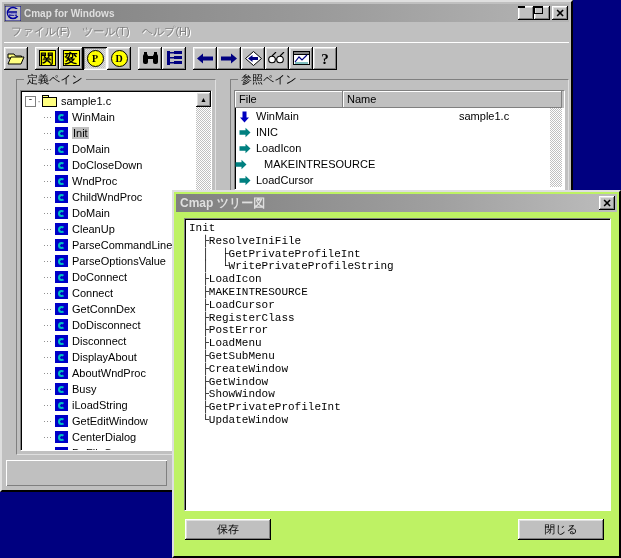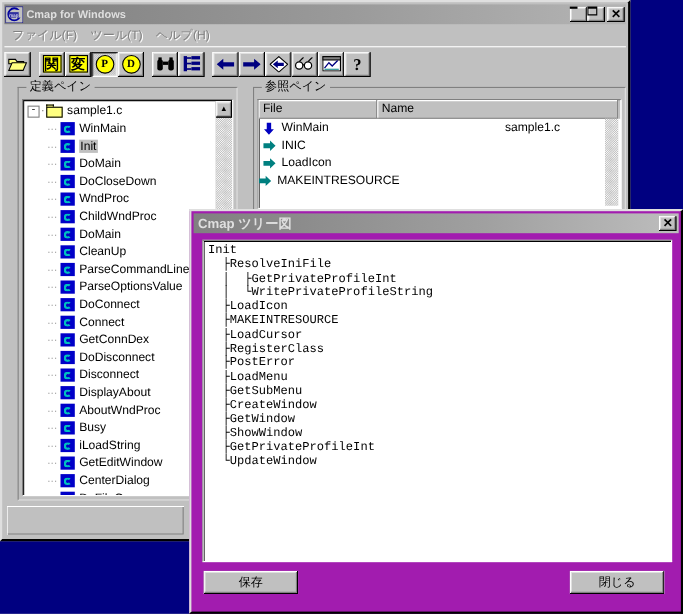--- a/index.html
+++ b/index.html
@@ -109,21 +109,21 @@
 
   
   #statusstrip{position:absolute;left:4px;bottom:4px;width:161px;height:26px;
                background:#c0c0c0;
                box-shadow:inset 1px 1px 0 #ffffff, inset -1px -1px 0 #808080;}
 
   
   #dialog{left:172px;top:190px;width:449px;height:368px;
           border-top:2px solid #dfdfdf;border-left:2px solid #dfdfdf;
           border-right:2px solid #000000;border-bottom:2px solid #000000;
-          background:#a21caf;box-sizing:border-box;}
+          background:#bef264;box-sizing:border-box;}
   #dlgtitle{height:18px;margin:2px 2px 0 2px;
             background:linear-gradient(90deg,#808080 0%,#a0a0a0 60%,#bdbdbd 100%);
             display:flex;align-items:center;padding:0 2px;}
   #dlgtitle .t{color:#dfdfdf;font-size:12px;font-weight:bold;flex:1;padding-left:2px;}
   #dlgbody{position:absolute;left:10px;top:26px;width:427px;height:293px;
            background:#ffffff;box-sizing:border-box;
            border-top:1px solid #808080;border-left:1px solid #808080;
            border-right:1px solid #ffffff;border-bottom:1px solid #ffffff;
            box-shadow:inset 1px 1px 0 #000000;
            font-family:"Liberation Mono","DejaVu Sans Mono",monospace;
@@ -426,25 +426,32 @@
             </svg></span>
           <span>INIC</span>
         </div>
         <div class="trow" style="padding-left: 4px;">
           <span class="arr"><svg width="12" height="11" viewBox="0 0 12 11">
               <path d="M11.5 5.5 L6.5 0.8 V3.3 H0.5 V7.7 H6.5 V10.2 Z" fill="#008080"></path>
             </svg></span>
           <span style="width:203px;display:inline-block;">LoadIcon</span>
           <span></span>
         </div>
-        <div class="trow" style="padding-left: 0;">
+        <div class="trow" style="padding-left: 0; gap: 12px;">
           <span class="arr"><svg width="12" height="11" viewBox="0 0 12 11">
               <path d="M11.5 5.5 L6.5 0.8 V3.3 H0.5 V7.7 H6.5 V10.2 Z" fill="#008080"></path>
             </svg></span>
           <span style="width:203px;display:inline-block;">MAKEINTRESOURCE</span>
+          <span></span>
+        </div>
+        <div class="trow" style="padding-left: 4px;">
+          <span class="arr"><svg width="12" height="11" viewBox="0 0 12 11">
+              <path d="M11.5 5.5 L6.5 0.8 V3.3 H0.5 V7.7 H6.5 V10.2 Z" fill="#008080"></path>
+            </svg></span>
+          <span style="width:203px;display:inline-block;">LoadCursor</span>
           <span></span>
         </div>
       </div>
   </div>
 
   <div class="vsb" style="left:548px;top:106px;width:12px;height:79px;"></div>
 
 </div>
 
 <div class="win" id="dialog">

